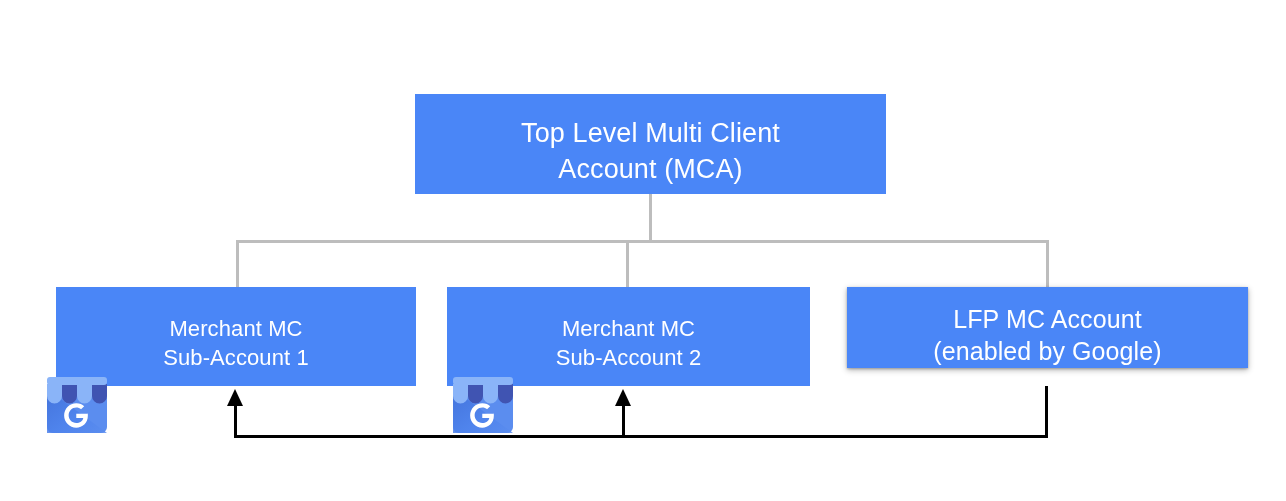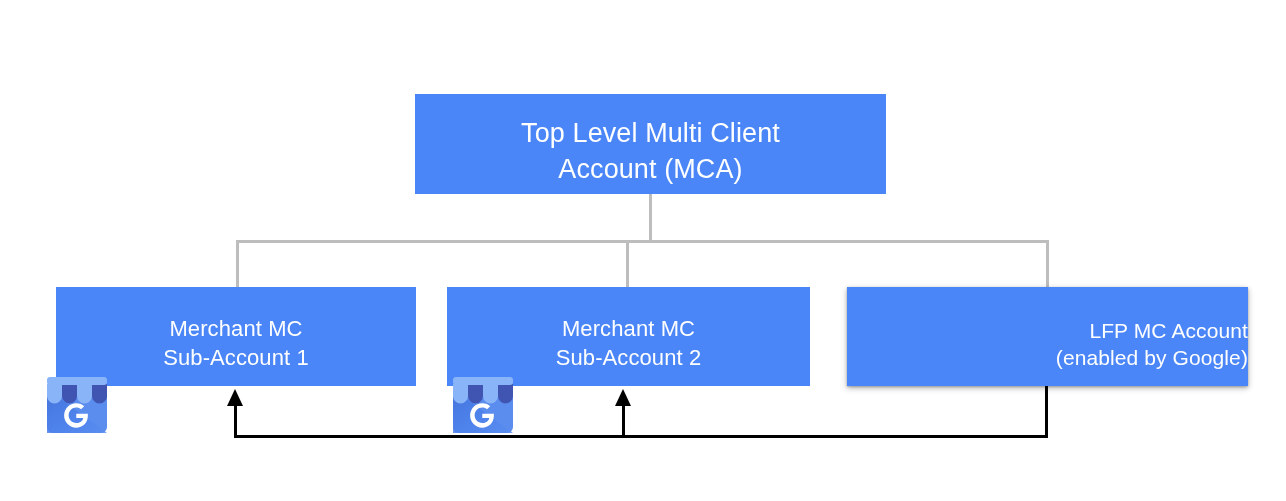--- a/index.html
+++ b/index.html
@@ -54,24 +54,23 @@
     left: 447px;
     top: 287px;
     width: 363px;
     height: 99px;
     font-size: 22px;
   }
   #node-lfp {
     left: 847px;
     top: 287px;
     width: 401px;
-    height: 99px;
-    font-size: 21px;
+    height: 81px;
+    font-size: 25px;
     box-shadow: 0 2px 6px rgba(0,0,0,0.30), 0 1px 2px rgba(0,0,0,0.22);
-    text-align: right;
   }
 
   
   .connector {
     position: absolute;
     background: #bdbdbd;
     z-index: 1;
   }
   #conn-trunk      { left: 649px; top: 194px; width: 3px;   height: 49px; }
   #conn-horizontal { left: 236px; top: 240px; width: 813px; height: 3px; }

